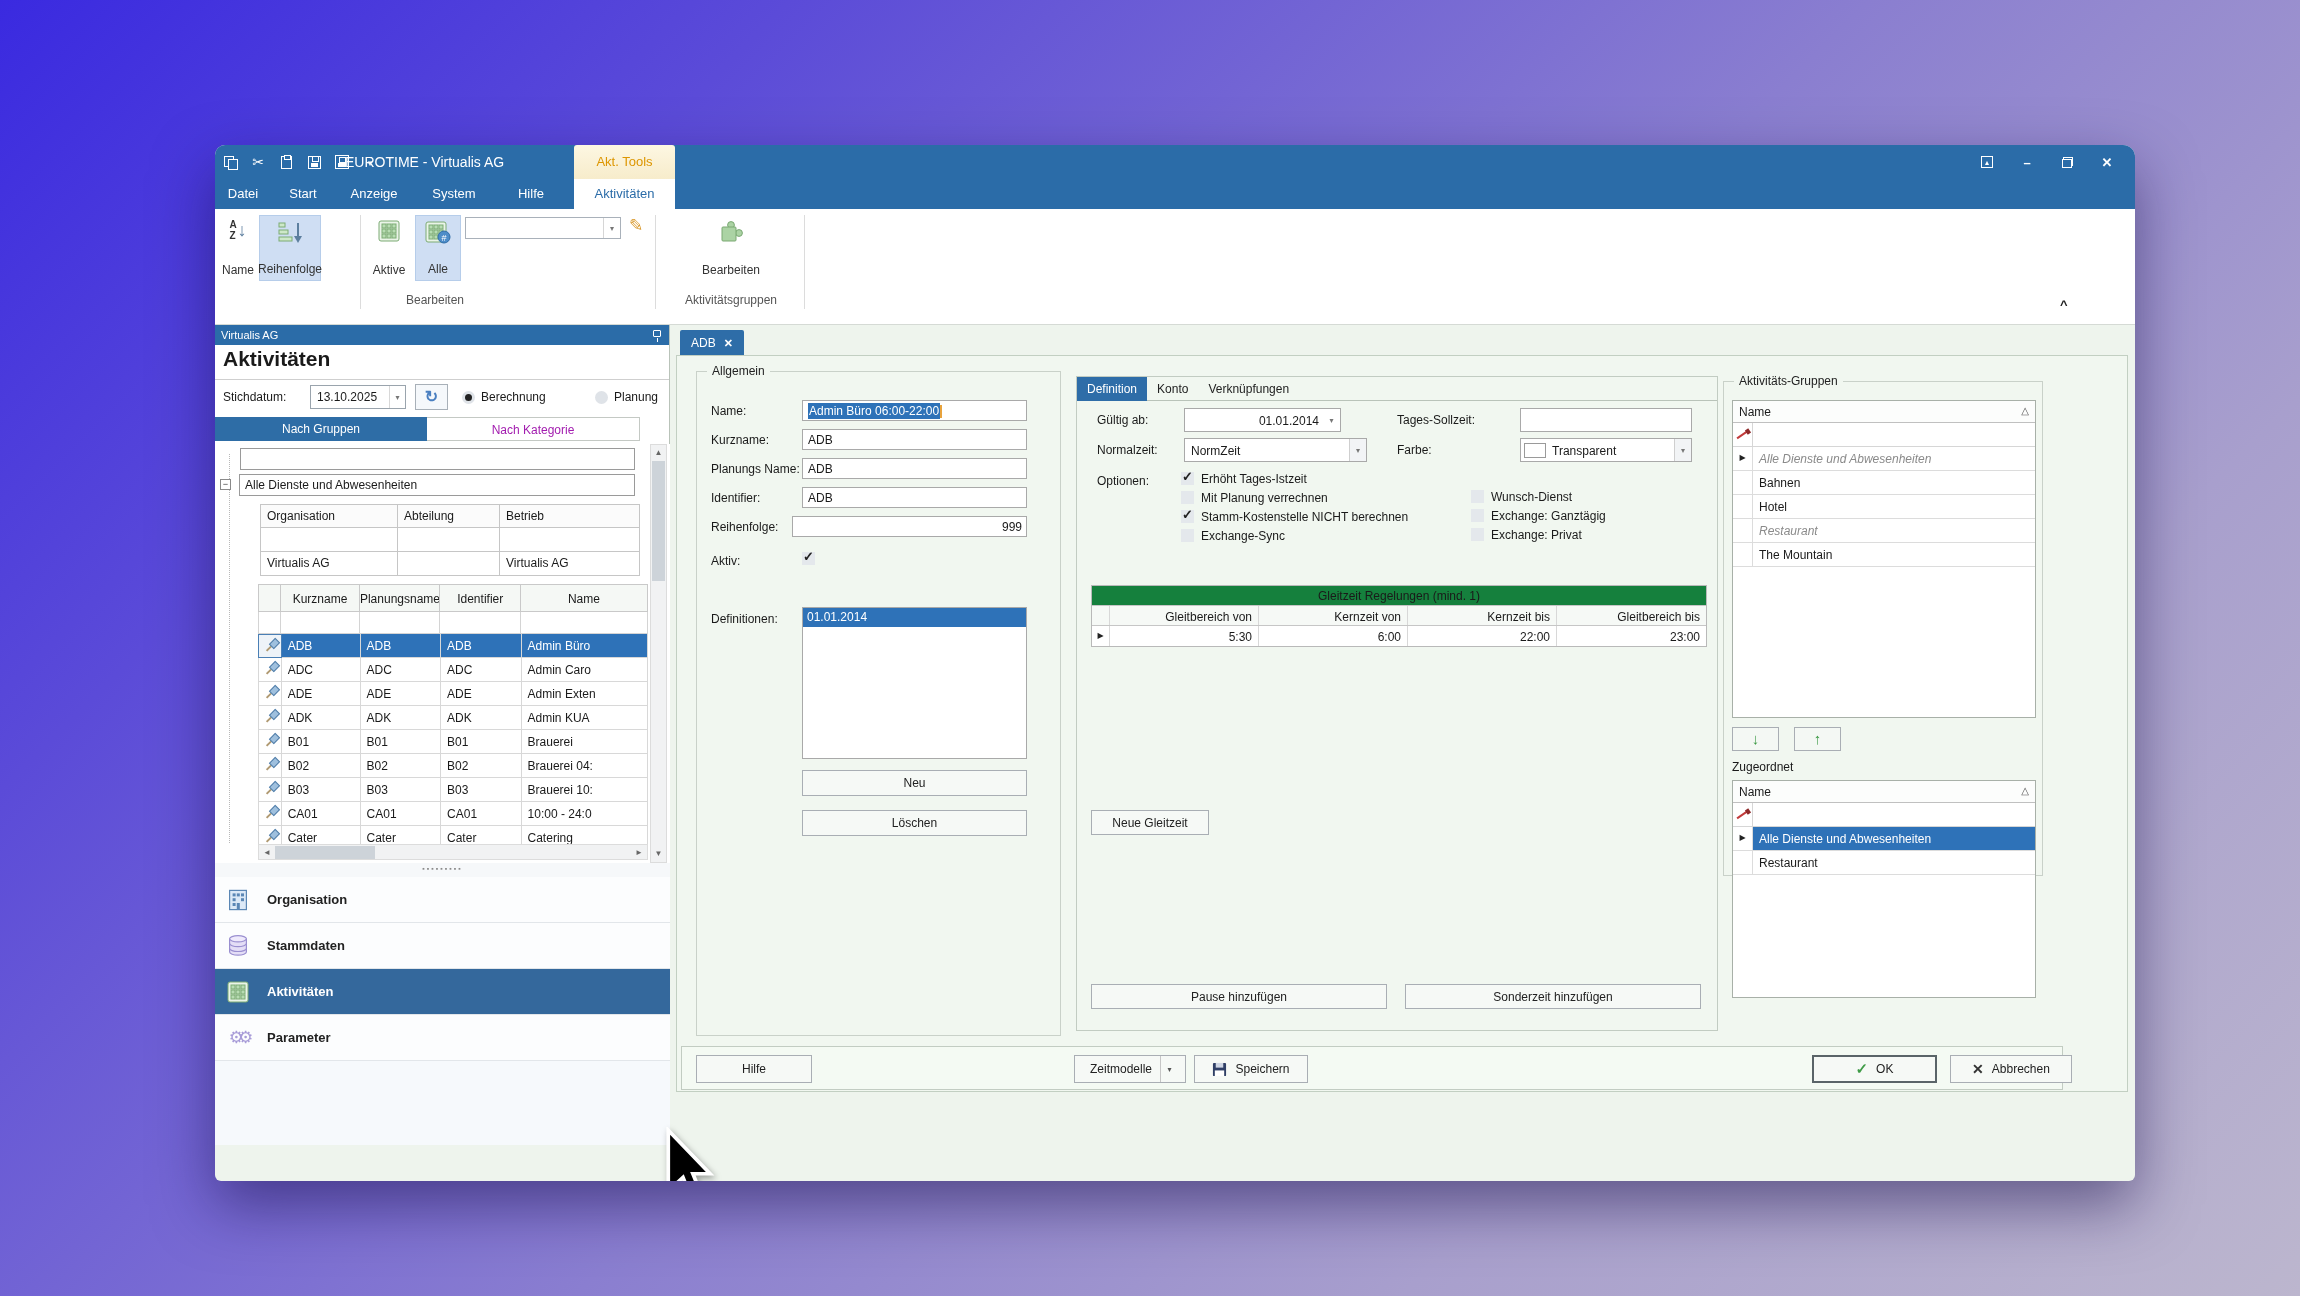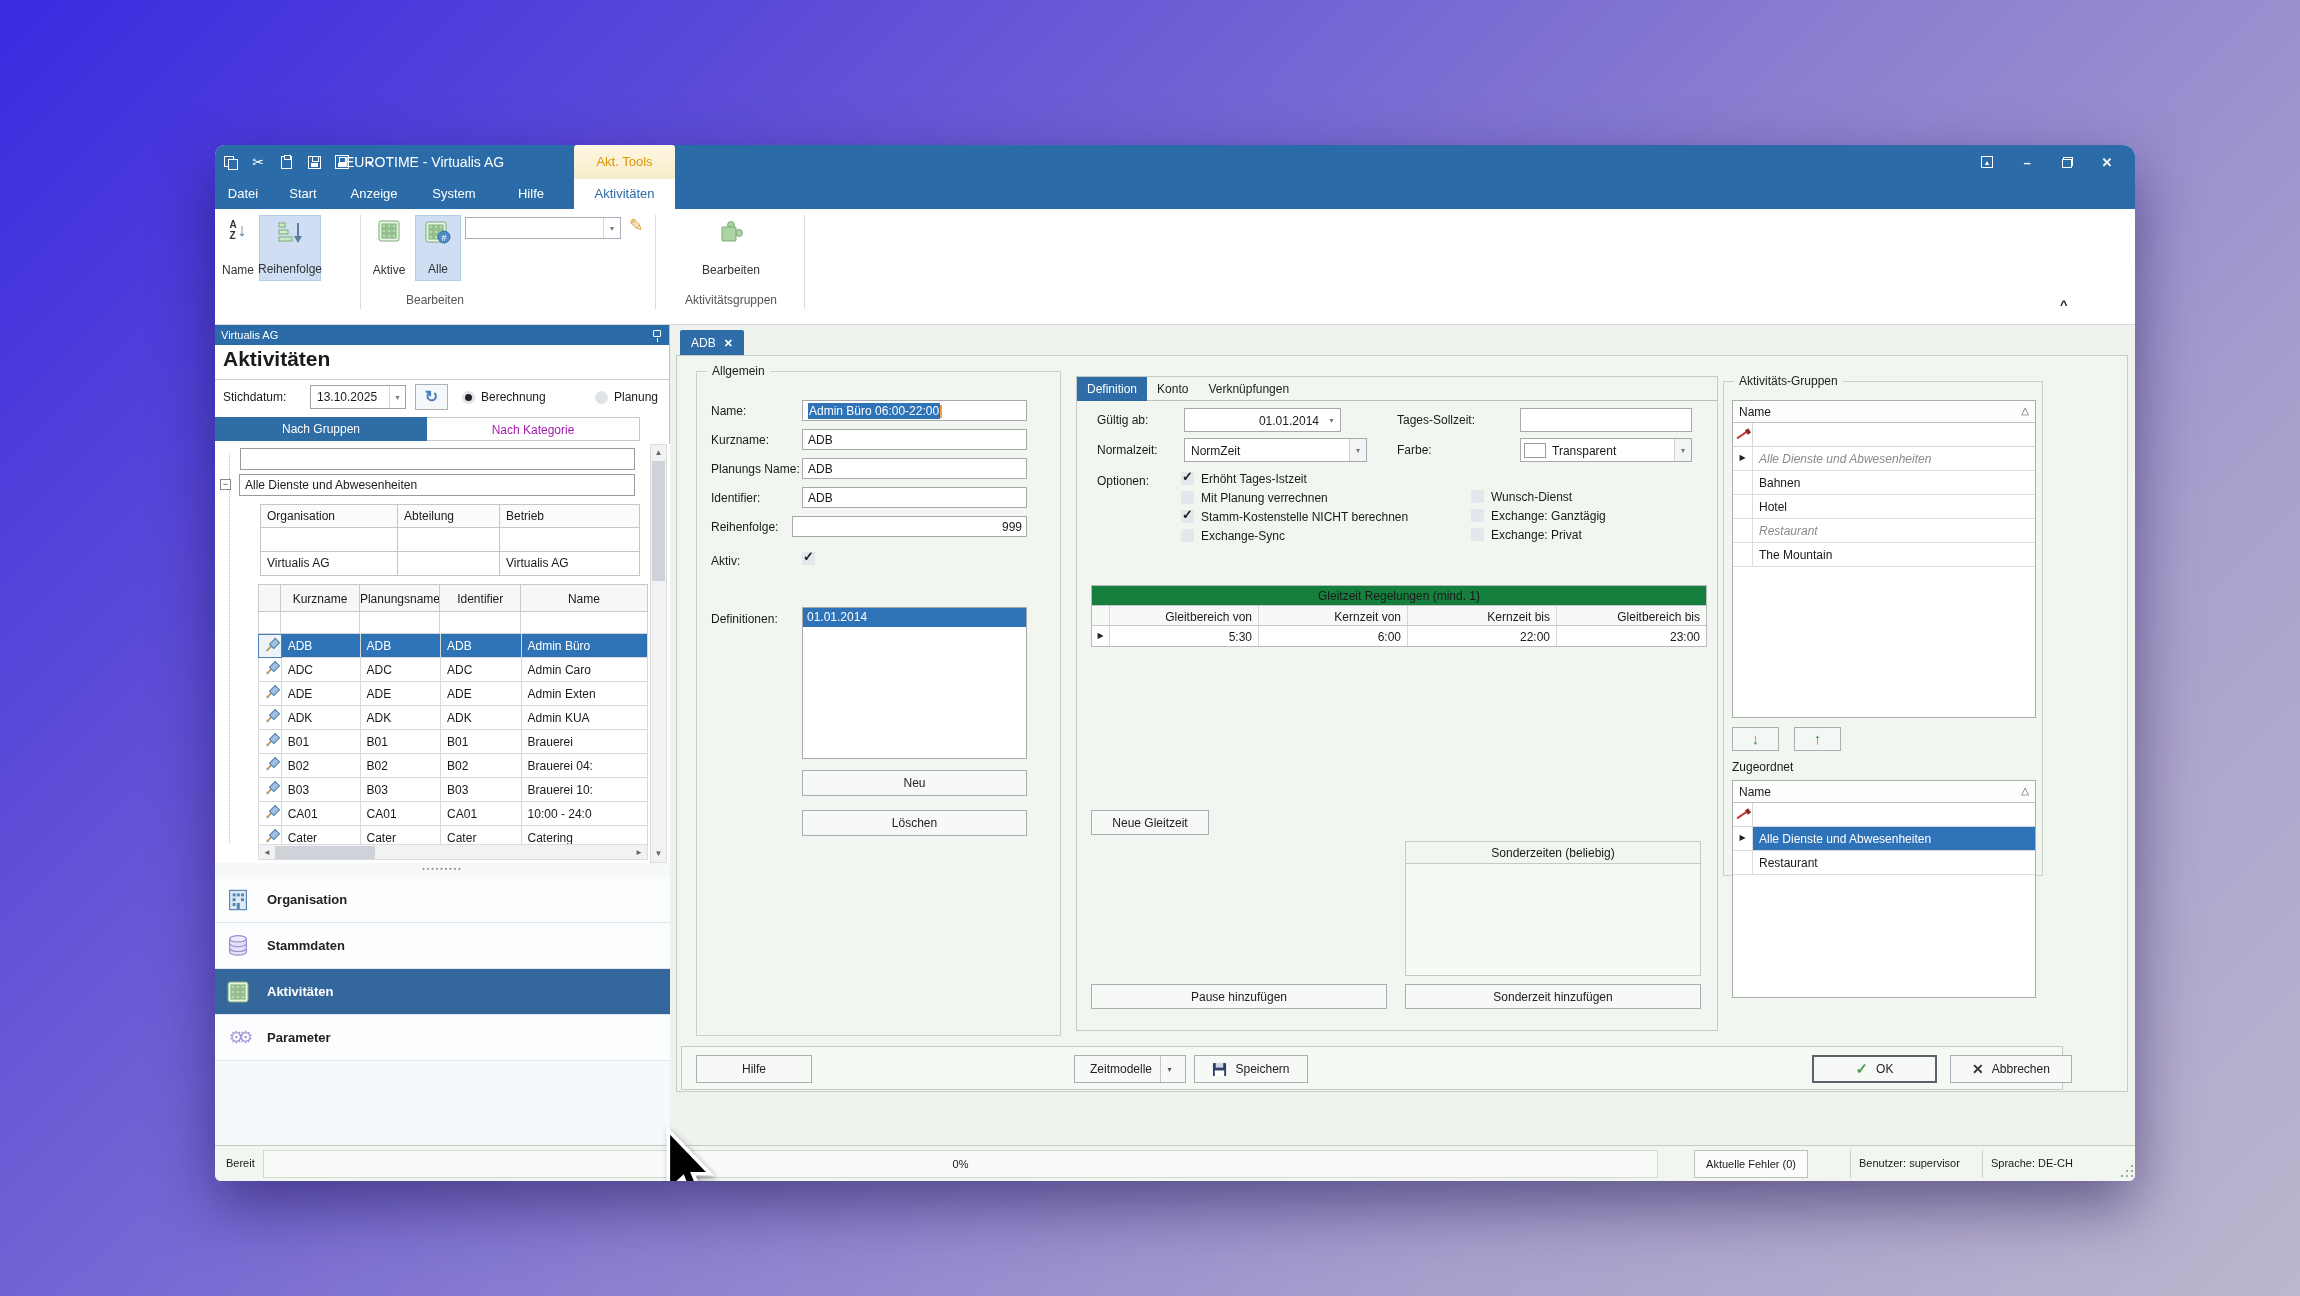--- a/index.html
+++ b/index.html
@@ -670,23 +670,20 @@
                 <span class="mcell">▶</span>
                 <span class="gcell">5:30</span>
                 <span class="gcell">6:00</span>
                 <span class="gcell">22:00</span>
                 <span class="gcell">23:00</span>
               </div>
             </div>
 
             <div class="btn" style="position:absolute;left:14px;top:433px;width:118px;height:25px">Neue Gleitzeit</div>
 
-            <div class="panelbox" style="left:328px;top:464px;width:296px;height:135px">
-              <div class="ph">Sonderzeiten (beliebig)</div>
-            </div>
             <div class="btn" style="position:absolute;left:14px;top:607px;width:296px;height:25px">Pause hinzufügen</div>
             <div class="btn" style="position:absolute;left:328px;top:607px;width:296px;height:25px">Sonderzeit hinzufügen</div>
           </div>
 
           <div class="fs" style="left:1046px;top:25px;width:320px;height:495px">
             <span class="legend">Aktivitäts-Gruppen</span>
 
             <div class="gtable" style="left:8px;top:18px;width:304px;height:318px">
               <div class="ghdr">
                 <span>Name</span>
@@ -775,26 +772,18 @@
             </div>
             <div class="btn fbtn" style="left:1268px;width:122px">
               <span class="xmark">✕</span>
               <span>Abbrechen</span>
             </div>
           </div>
         </div>
       </div>
     </div>
 
-    <div class="statusbar">
-      <span class="seg" style="left:3px">Bereit</span>
-      <span class="seg sunken" style="left:48px;width:1395px">0%</span>
-      <span class="seg raised" style="left:1479px;width:114px;text-align:center">Aktuelle Fehler (0)</span>
-      <span class="seg line" style="left:1635px;width:118px">Benutzer: supervisor</span>
-      <span class="seg line" style="left:1767px;width:104px">Sprache: DE-CH</span>
-      <span class="grip"></span>
-    </div>
 
     <svg class="cursor" width="54" height="82" viewBox="0 0 13 20">
       <path d="M1.2,0.8 L1.2,15.6 L4.8,12.3 L7.0,17.8 L9.4,16.8 L7.2,11.4 L11.4,11.4 Z" fill="#000" stroke="#fff" stroke-width="0.9"></path>
     </svg>
   </div>
 </div>
 
 </body></html>

